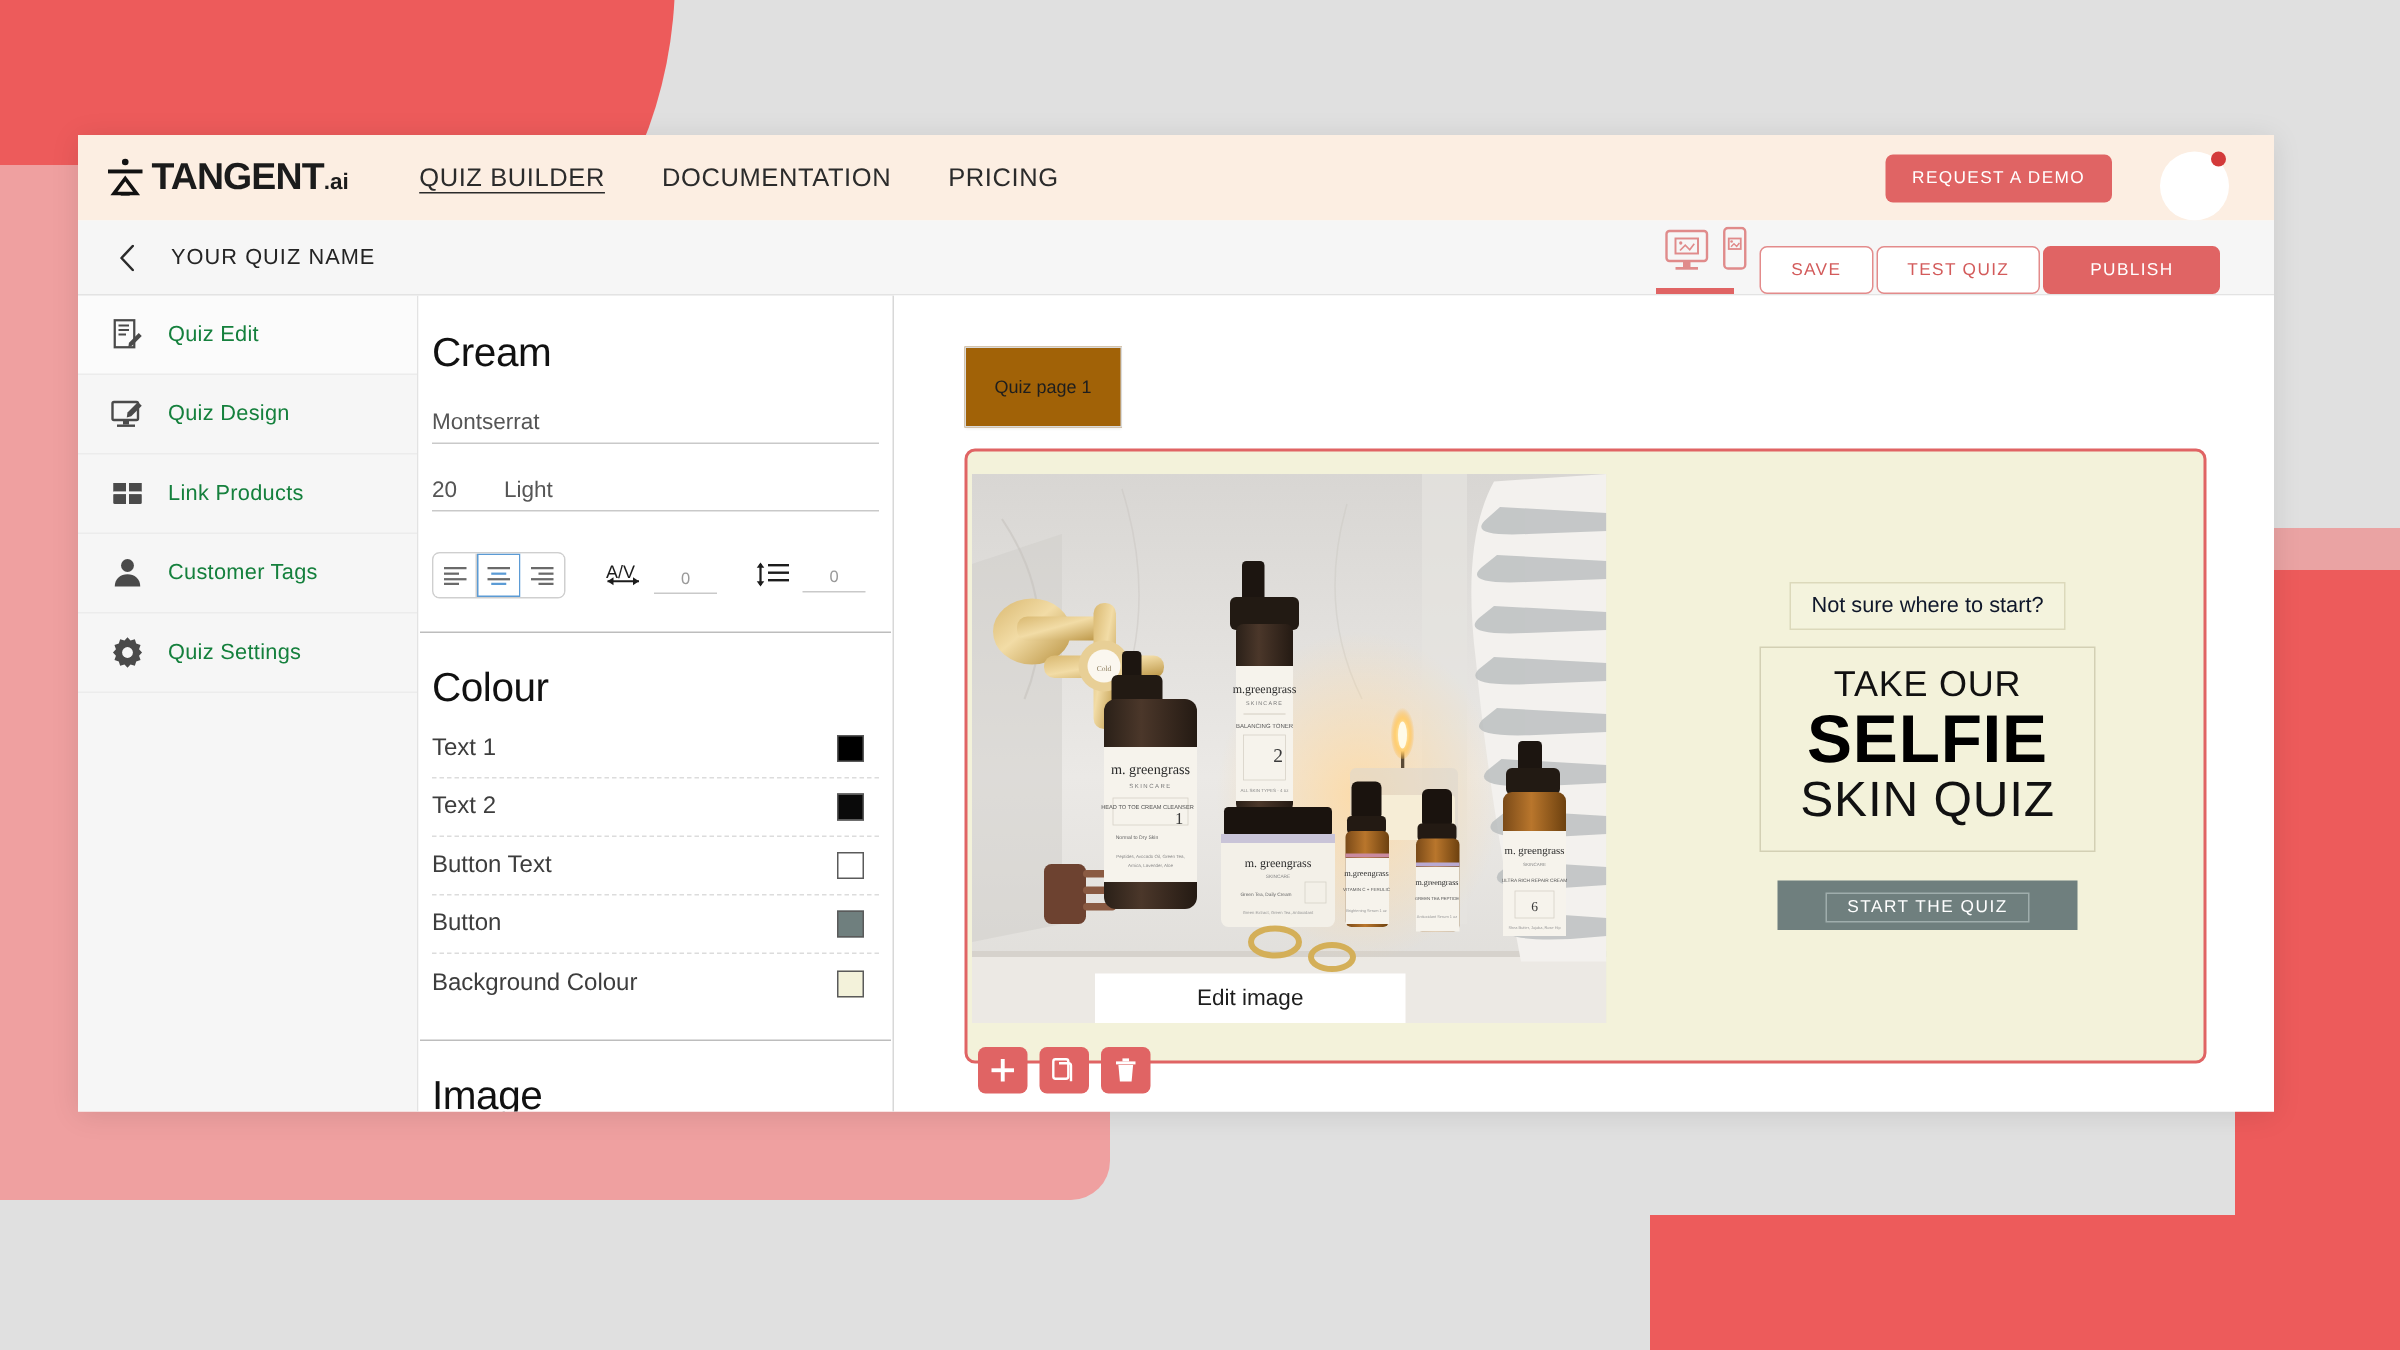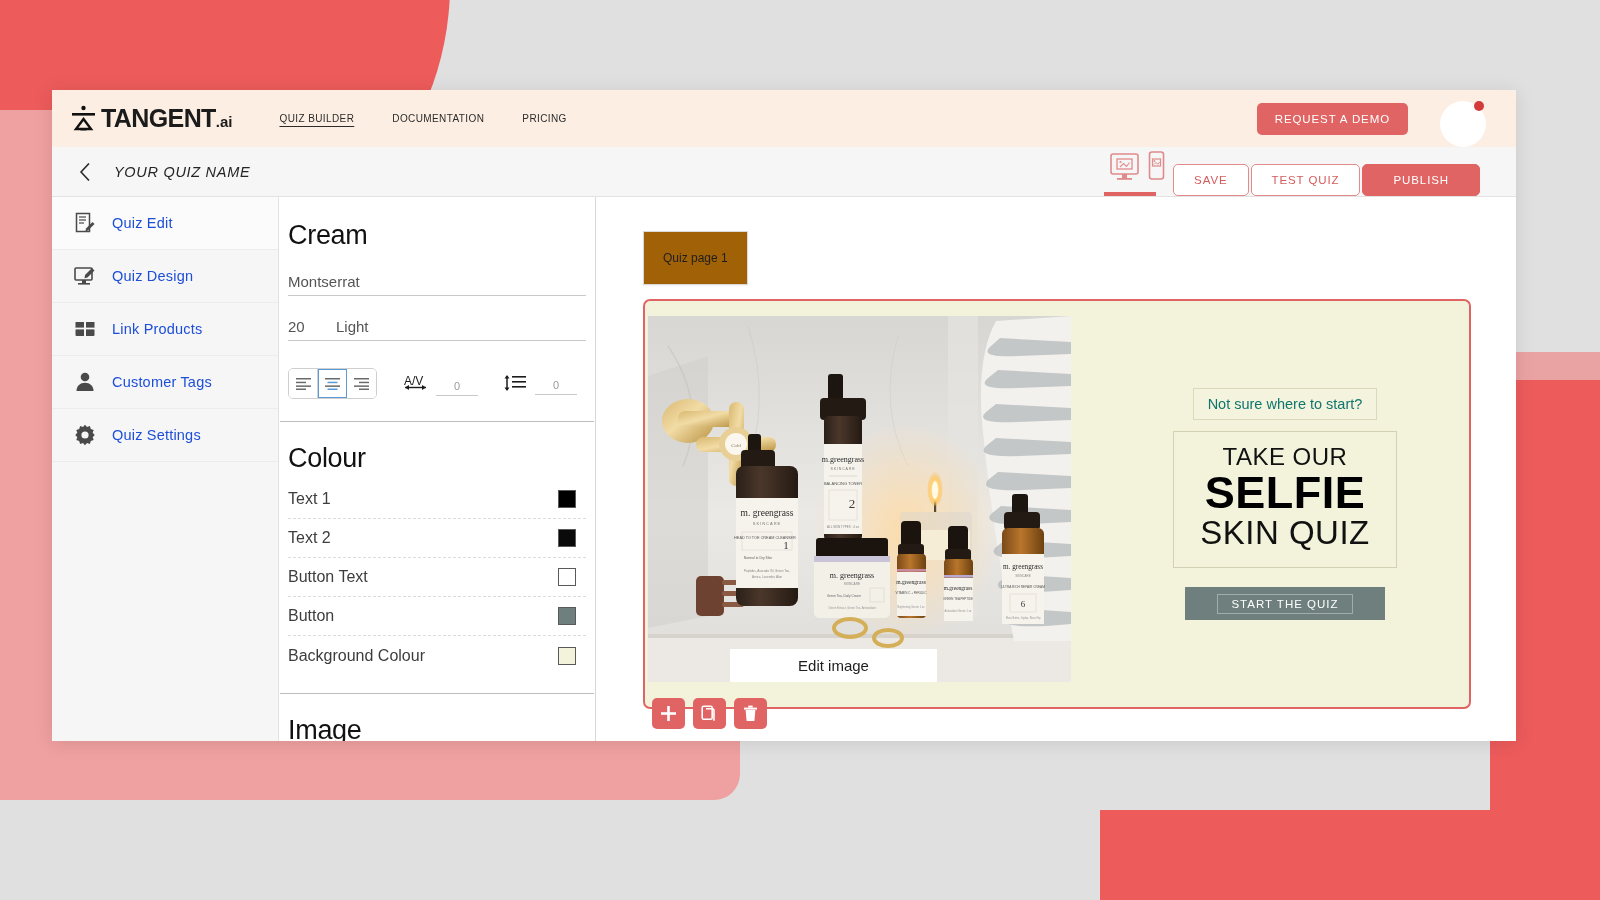--- a/index.html
+++ b/index.html
@@ -49,21 +49,21 @@
   #logo-wrap { display: flex; align-items: center; margin-left: 19px; }
   #logo-mark { width: 25px; height: 27px; flex: none; }
   #logo-text {
     font-size: 25px; font-weight: 700; letter-spacing: -0.6px;
     color: #1b1b1b; margin-left: 5px;
   }
   #logo-text .suffix { font-size: 15px; font-weight: 600; letter-spacing: 0; }
 
   #nav-links { display: flex; align-items: center; margin-left: 47px; gap: 38px; }
   .nav-link {
-    font-size: 10px; color: #2b2b2b; letter-spacing: 0.4px;
+    font-size: 17px; color: #2b2b2b; letter-spacing: 0.4px;
     text-decoration: none; cursor: pointer; white-space: nowrap;
   }
   .nav-link.active { text-decoration: underline; text-underline-offset: 4px; }
 
   #request-demo-button {
     position: absolute; right: 108px; top: 13px;
     background: #e06464; color: #fff; border: none; border-radius: 5px;
     padding: 10px 18px; font-size: 11.5px; letter-spacing: 0.9px;
     cursor: pointer; font-family: inherit; white-space: nowrap;
   }
@@ -79,21 +79,21 @@
   
   #sub-bar {
     height: 50px; background: #f6f6f6; border-bottom: 1px solid #e3e3e3;
     display: flex; align-items: center; position: relative;
   }
   #back-button {
     margin-left: 22px; width: 22px; height: 22px; cursor: pointer;
     display: flex; align-items: center; justify-content: center;
   }
   #quiz-name-label {
-    margin-left: 18px; font-size: 14.5px; letter-spacing: 0.7px; color: #242424; font-style: italic;
+    margin-left: 18px; font-size: 14.5px; letter-spacing: 0.7px; color: #242424;
   }
   #subbar-right {
     position: absolute; right: 36px; top: 0; height: 100%;
     display: flex; align-items: flex-end; gap: 2px;
   }
   #device-toggle {
     position: relative; padding: 4px 6px 12px 6px; cursor: pointer;
     display: flex; align-items: flex-end; gap: 2px;
   }
   #device-toggle-underline {
@@ -118,21 +118,21 @@
     width: 227px; background: #f6f6f6; border-right: 1px solid #e3e3e3;
     padding-top: 0; flex: none;
   }
   .sidebar-item {
     display: flex; align-items: center; height: 53px;
     padding-left: 21px; gap: 15px; cursor: pointer;
     border-bottom: 1px solid #ececec;
   }
   .sidebar-item.active { background: #fbfbfb; }
   .sidebar-icon { width: 24px; height: 24px; flex: none; display: block; }
-  .sidebar-label { font-size: 14.5px; color: #1d4ed8; letter-spacing: 0.2px; }
+  .sidebar-label { font-size: 14.5px; color: #15803d; letter-spacing: 0.2px; }
 
   
   #properties-panel {
     width: 317px; background: #fff; border-right: 1px solid #d8d8d8;
     flex: none; overflow: hidden;
   }
   .panel-title {
     font-size: 27px; font-weight: 400; color: #111; letter-spacing: -0.3px;
   }
   #text-section { padding: 23px 9px 22px 9px; }
@@ -200,21 +200,21 @@
     background: #fff; display: flex; align-items: center;
     justify-content: center; font-size: 15px; color: #1e1e1e; cursor: pointer;
   }
   #quiz-right {
     position: absolute; left: 452px; top: 0; width: 376px; height: 100%;
     display: flex; flex-direction: column; align-items: center;
     justify-content: center; gap: 0;
   }
   #subhead-box {
     border: 1px solid #dcd9bb; padding: 7px 14px; font-size: 14.5px;
-    color: #0f766e; cursor: pointer; background: rgba(255,255,255,0.1);
+    color: #0f172a; cursor: pointer; background: rgba(255,255,255,0.1);
   }
   #headline-box {
     margin-top: 11px; border: 1px solid #d3d0b4; padding: 13px 26px 17px 26px;
     text-align: center; cursor: pointer; line-height: 1.02;
   }
   #headline-l1 { font-size: 24px; color: #111; letter-spacing: 0.5px; }
   #headline-l2 { font-size: 45px; font-weight: 700; color: #000; letter-spacing: 0.5px; }
   #headline-l3 { font-size: 33px; color: #111; letter-spacing: 0.5px; }
   #start-quiz-button {
     margin-top: 19px; background: #6f7f7e; padding: 9px 32px;

